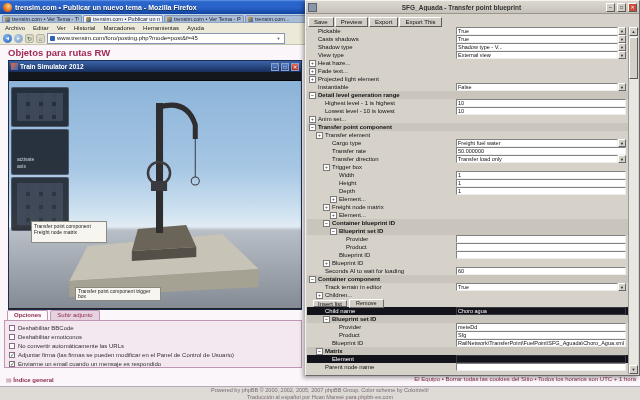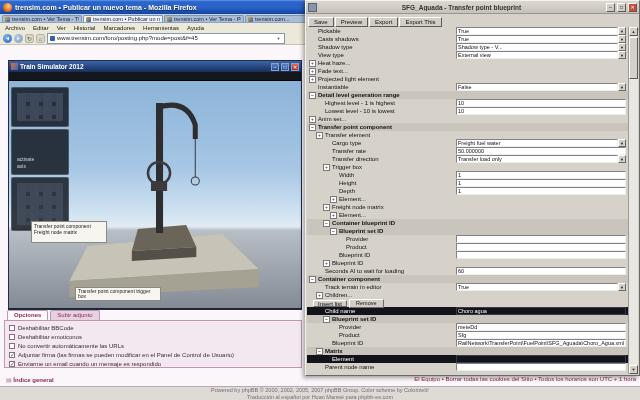--- a/index.html
+++ b/index.html
@@ -213,20 +213,21 @@
     <span class="sq-btn reload"></span>
     <span class="sq-btn home"></span>
     <span class="url-box">
       <span class="url-favicon"></span>
       <input class="url-input" type="text" value="www.trensim.com/foro/posting.php?mode=post&amp;f=45" style="">
       <span class="url-drop"></span>
     </span>
   </div>
 
   <div class="content">
+    <div class="page-heading">Objetos para rutas RW</div>
 
     <div class="ts-window">
       <div class="ts-titlebar">
         <span class="ts-icon"></span>
         <span class="ts-title">Train Simulator 2012</span>
         <span class="ts-btn min"></span>
         <span class="ts-btn max"></span>
         <span class="ts-btn close"></span>
       </div>
       <div class="ts-toolbar"></div>

